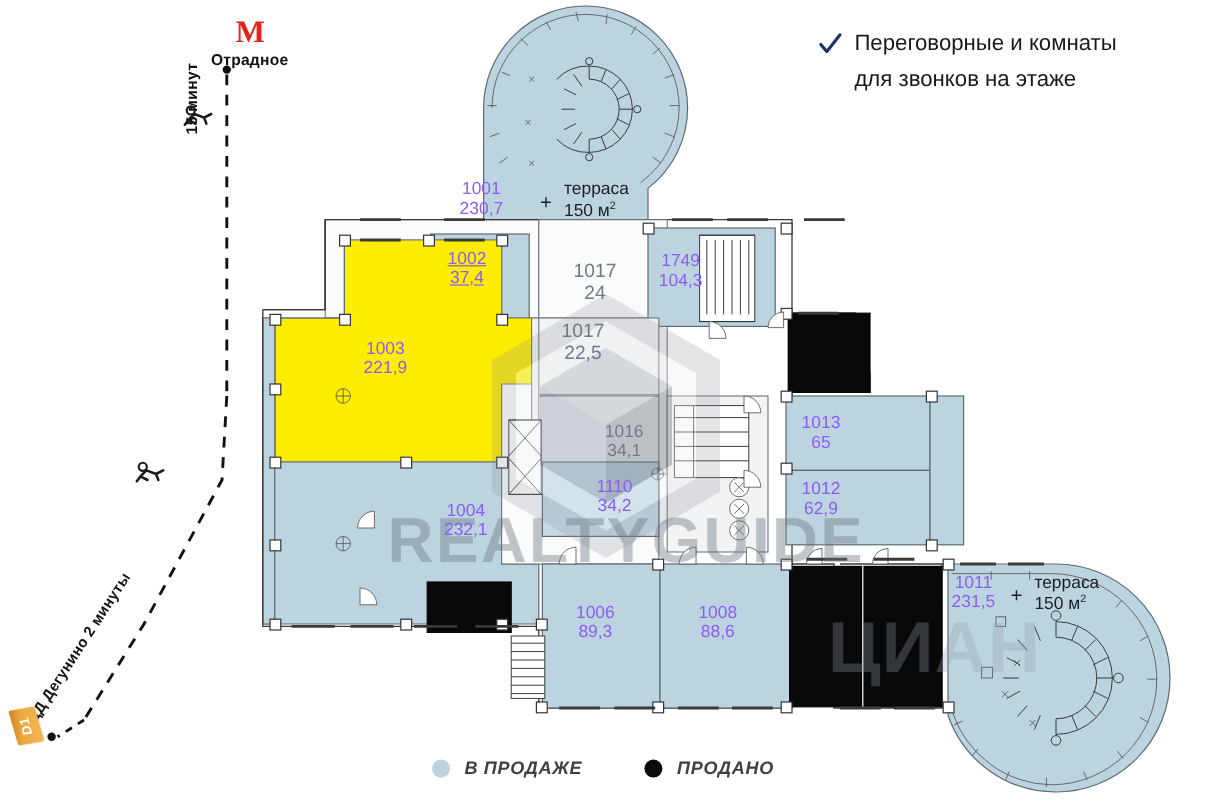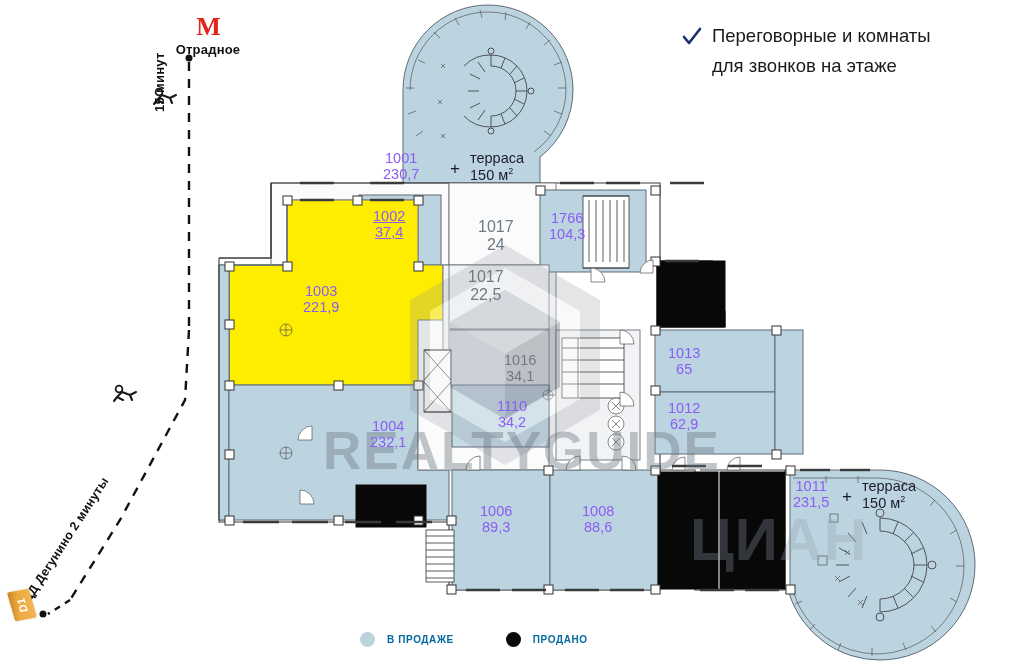--- a/index.html
+++ b/index.html
@@ -200,24 +200,25 @@
   }
   .legend-item { display: flex; align-items: center; }
   .legend-dot {
     width: 15px; height: 15px;
     border-radius: 50%;
     margin-right: 12px;
   }
   .legend-dot.sale { background: #bcd3dd; }
   .legend-dot.sold { background: #0a0a0a; }
   .legend-text {
-    font-size: 10px;
+    font-size: 15px;
     font-weight: bold;
     letter-spacing: 0.6px;
-    color: #0369a1;
+    color: #404040;
+    font-style: italic;
   }
 </style>
 </head>
 <body>
 
 <div id="root">
 
   <div class="plan">
     <svg width="1023" height="669" viewBox="0 0 1023 669" xmlns="http://www.w3.org/2000/svg">
       <defs>
@@ -569,21 +570,21 @@
     <span class="num">1012</span>
     <span class="area">62,9</span>
   </div>
 
   <div class="room-label" style="left:668px; top:345px;">
     <span class="num">1013</span>
     <span class="area">65</span>
   </div>
 
   <div class="room-label" style="left:549px; top:210px;">
-    <span class="num">1766</span>
+    <span class="num">1749</span>
     <span class="area muted">104,3</span>
   </div>
 
   <div class="room-label muted" style="left:504px; top:352px;">
     <span class="num">1016</span>
     <span class="area">34,1</span>
   </div>
 
   <div class="room-label muted small" style="left:478px; top:218px;">
     <span class="num">1017</span>

